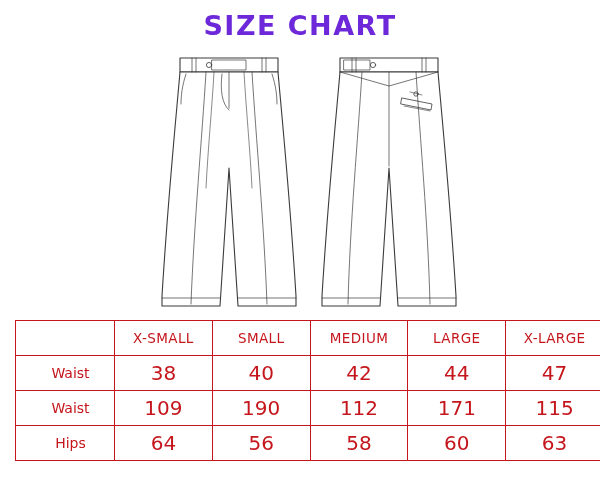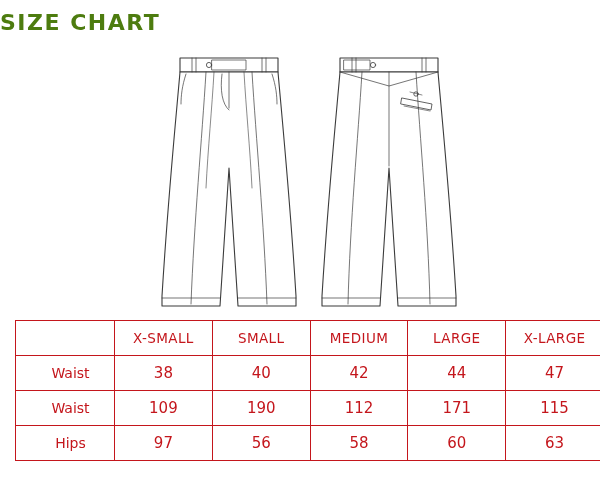--- a/index.html
+++ b/index.html
@@ -17,23 +17,23 @@
     position: relative;
     width: 600px;
     height: 480px;
     background: #ffffff;
   }
   #title {
     position: absolute;
     top: 10px;
     left: 0;
     width: 600px;
-    text-align: left;
-    color: #4d7c0f;
-    font-size: 22px;
+    text-align: center;
+    color: #6d28d9;
+    font-size: 27px;
     font-weight: bold;
     letter-spacing: 1.5px;
     font-family: "DejaVu Sans", sans-serif;
   }
   #illustration {
     position: absolute;
     top: 48px;
     left: 150px;
     width: 320px;
     height: 270px;
@@ -67,21 +67,21 @@
   }
   table.size-chart thead th.corner {
     border-left: 1px solid #c4161c;
   }
   table.size-chart tbody td.rowlabel {
     text-align: center;
     padding-left: 12px;
     font-size: 14px;
   }
   table.size-chart tbody td.val {
-    font-size: 15px;
+    font-size: 20px;
   }
   .col-label { width: 96px; }
   .col-size { width: 94.8px; margin-top: 12px; }
 </style>
 </head>
 <body>
 
 <div id="page">
 
   <div id="title">SIZE CHART</div>
@@ -192,21 +192,21 @@
         <tr>
           <td class="rowlabel">Waist</td>
           <td class="val">109</td>
           <td class="val">190</td>
           <td class="val">112</td>
           <td class="val">171</td>
           <td class="val">115</td>
         </tr>
         <tr>
           <td class="rowlabel">Hips</td>
-          <td class="val">97</td>
+          <td class="val">64</td>
           <td class="val">56</td>
           <td class="val">58</td>
           <td class="val">60</td>
           <td class="val">63</td>
         </tr>
       </tbody>
     </table>
   </div>
 
 </div>

